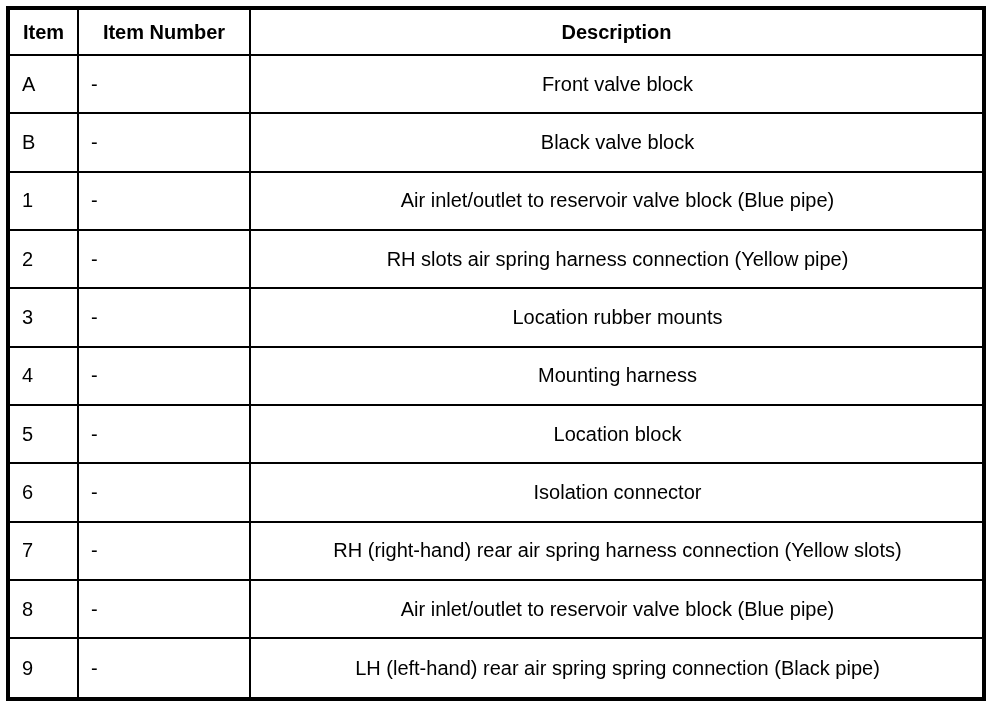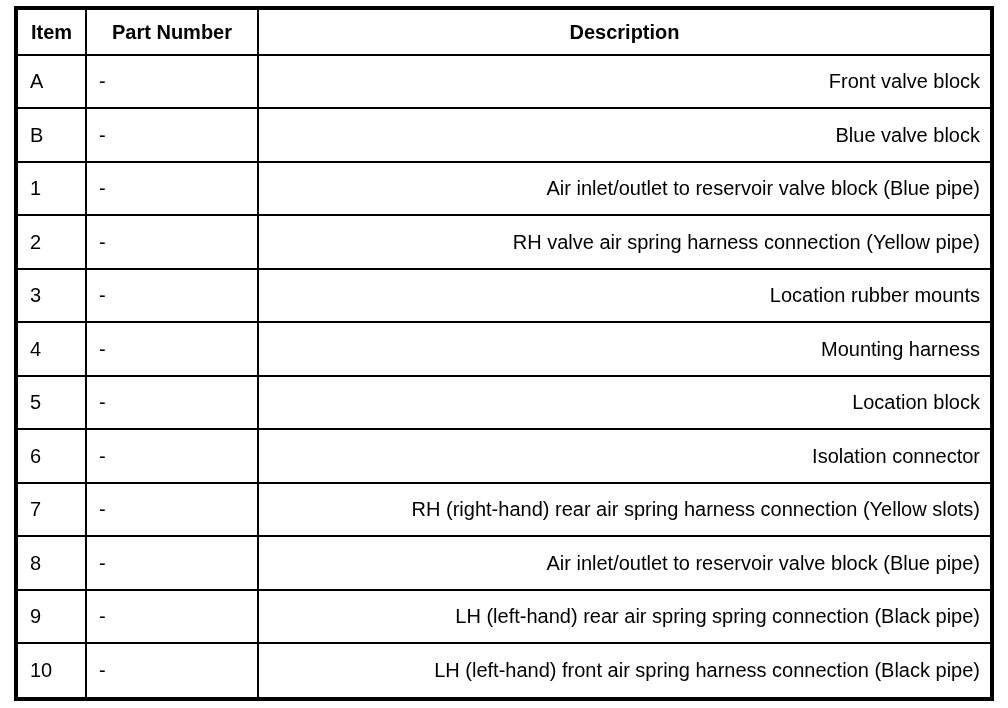--- a/index.html
+++ b/index.html
@@ -9,21 +9,20 @@
     width: 1008px;
     height: 708px;
     font-family: "Liberation Sans", sans-serif;
     color: #000000;
   }
   .page {
     box-sizing: border-box;
     width: 974px;
     height: 708px;
     padding: 6px 6px 22px 6px;
-    margin-left: 8px;
   }
   table.parts-table {
     border-collapse: collapse;
     table-layout: fixed;
     width: 980px;
     height: 695px;
     border: 4px solid #000000;
     background: #ffffff;
   }
   table.parts-table th,
@@ -40,59 +39,59 @@
     font-weight: bold;
     text-align: center;
     height: 44px;
     padding: 0 6px;
   }
   col.col-item { width: 70px; }
   col.col-part { width: 172px; }
   col.col-desc { width: 734px; }
   td.item-cell { text-align: left; }
   td.part-cell { text-align: left; }
-  td.desc-cell { text-align: right; }
+  td.desc-cell { text-align: center; }
 </style>
 </head>
 <body>
 
 <div class="page">
   <table class="parts-table">
     <colgroup>
       <col class="col-item">
       <col class="col-part">
       <col class="col-desc">
     </colgroup>
     <thead>
       <tr>
         <th>Item</th>
-        <th>Part Number</th>
+        <th>Item Number</th>
         <th>Description</th>
       </tr>
     </thead>
     <tbody>
       <tr>
         <td class="item-cell">A</td>
         <td class="part-cell">-</td>
         <td class="desc-cell">Front valve block</td>
       </tr>
       <tr>
         <td class="item-cell">B</td>
         <td class="part-cell">-</td>
-        <td class="desc-cell">Blue valve block</td>
+        <td class="desc-cell">Black valve block</td>
       </tr>
       <tr>
         <td class="item-cell">1</td>
         <td class="part-cell">-</td>
         <td class="desc-cell">Air inlet/outlet to reservoir valve block (Blue pipe)</td>
       </tr>
       <tr>
         <td class="item-cell">2</td>
         <td class="part-cell">-</td>
-        <td class="desc-cell">RH valve air spring harness connection (Yellow pipe)</td>
+        <td class="desc-cell">RH slots air spring harness connection (Yellow pipe)</td>
       </tr>
       <tr>
         <td class="item-cell">3</td>
         <td class="part-cell">-</td>
         <td class="desc-cell">Location rubber mounts</td>
       </tr>
       <tr>
         <td class="item-cell">4</td>
         <td class="part-cell">-</td>
         <td class="desc-cell">Mounting harness</td>
@@ -115,20 +114,15 @@
       <tr>
         <td class="item-cell">8</td>
         <td class="part-cell">-</td>
         <td class="desc-cell">Air inlet/outlet to reservoir valve block (Blue pipe)</td>
       </tr>
       <tr>
         <td class="item-cell">9</td>
         <td class="part-cell">-</td>
         <td class="desc-cell">LH (left-hand) rear air spring spring connection (Black pipe)</td>
       </tr>
-      <tr>
-        <td class="item-cell">10</td>
-        <td class="part-cell">-</td>
-        <td class="desc-cell">LH (left-hand) front air spring harness connection (Black pipe)</td>
-      </tr>
     </tbody>
   </table>
 </div>
 
 </body></html>

